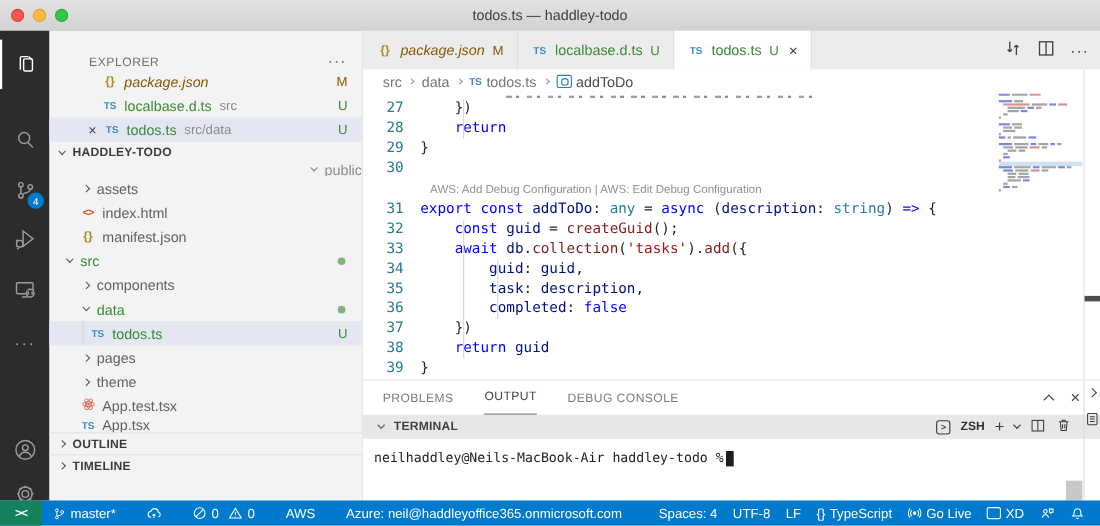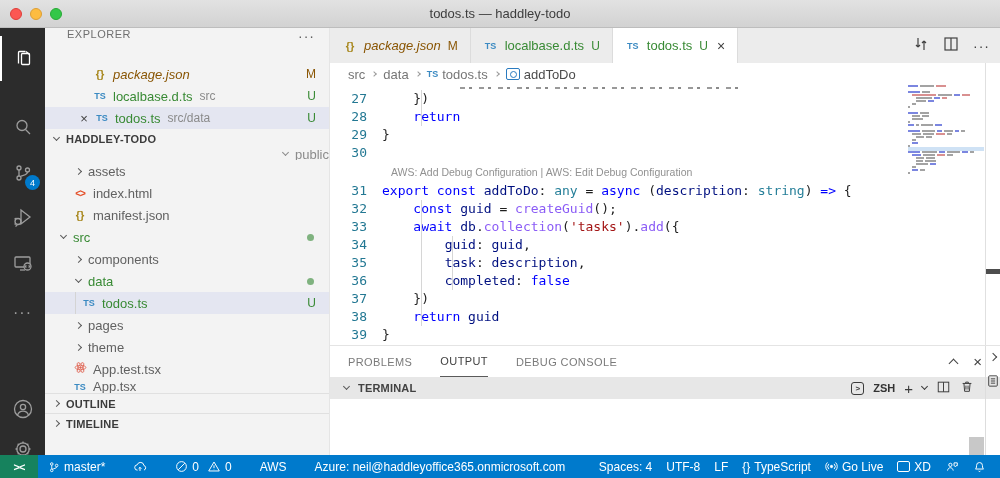--- a/index.html
+++ b/index.html
@@ -22,21 +22,21 @@
   .activitybar { position:absolute; left:0; top:28px; width:45px; height:427px; background:#2c2c2c; }
   .ab-item { position:absolute; left:0; width:45px; height:45px; display:flex; align-items:center; justify-content:center; color:#9d9d9d; }
   .ab-item.active { color:#ffffff; border-left:2px solid #fff; }
   .ab-item svg { stroke:currentColor; fill:none; stroke-width:1.3; }
   .ab-badge { position:absolute; right:5px; bottom:5px; min-width:15px; height:15px; border-radius:50%;
     background:#007acc; color:#fff; font-size:9px; display:flex; align-items:center; justify-content:center; }
   .ab-dots { font-size:16px; letter-spacing:1px; color:#9d9d9d; }
 
   
   .sidebar { position:absolute; left:45px; top:28px; width:285px; height:427px; background:#f3f3f3; border-right:1px solid #e5e5e5; }
-  .sb-title { height:35px; display:flex; align-items:flex-start; padding:0 14px 0 22px; color:#6f6f6f; font-size:11px; letter-spacing:0.5px; }
+  .sb-title { height:35px; display:flex; align-items:flex-end; padding:0 14px 0 36px; color:#6f6f6f; font-size:11px; letter-spacing:0.5px; }
   .sb-title .dots { margin-left:auto; color:#616161; font-size:14px; letter-spacing:1px; cursor:pointer; }
   .sd-head { height:19px; display:flex; align-items:center; font-size:11px; font-weight:bold; color:#3b3b3b; padding-left:5px; letter-spacing:0.2px; }
   .sd-head.tall { height:22px; }
   .sd-head.bordered { border-top:1px solid #e0e0e0; height:20px; }
   .chv { display:inline-block; width:5px; height:5px; border-right:1.4px solid #5a5a5a; border-bottom:1.4px solid #5a5a5a;
     transform:rotate(-45deg); margin:0 7px 0 4px; flex:none; }
   .chv.open { transform:rotate(45deg); margin-top:-3px; }
   .sd-row { height:22px; display:flex; align-items:center; font-size:13px; color:#616161; position:relative; }
   .sd-row.sel { background:#e4e6f1; }
   .sd-row .label { white-space:nowrap; }
@@ -76,21 +76,21 @@
   .bc-sym::after { content:""; position:absolute; left:3px; top:2px; width:5px; height:5px; border:1.3px solid #2a7bc0; border-radius:50%; }
 
   
   .code-pane { position:relative; height:260px; overflow:hidden; font-family:"DejaVu Sans Mono",monospace; font-size:13px; }
   .sliver { position:absolute; left:130px; top:2px; width:280px; height:2px;
     background:repeating-linear-gradient(90deg,#9a9a9a 0 5px,transparent 5px 9px,#8a8a8a 9px 12px,transparent 12px 19px); }
   #code-lines { position:absolute; top:5px; left:0; right:92px; }
   .code-line { display:flex; height:18px; line-height:18px; white-space:pre; }
   .code-line .ln { width:52px; flex:none; text-align:right; padding-right:15px; color:#237893; }
   .lens { height:20px; line-height:20px; padding-left:61px; font-family:"Liberation Sans",sans-serif; font-size:10.5px; color:#919191; }
-  .c-k{color:#0000ff;} .c-v{color:#001080;} .c-t{color:#267f99;} .c-f{color:#8b5cf6;} .c-s{color:#a31515;} .c-p{color:#1e1e1e;}
+  .c-k{color:#0000ff;} .c-v{color:#001080;} .c-t{color:#267f99;} .c-f{color:#7f1d1d;} .c-s{color:#a31515;} .c-p{color:#1e1e1e;}
   .iguide { position:absolute; width:1px; background:#d6d6d6; left:0; }
   .minimap { position:absolute; top:0; left:578px; width:76px; height:90px; }
   .mm-line { height:2px; margin-bottom:1px; display:flex; gap:2px; }
   .mm-seg { height:2px; }
   .mm-band { position:absolute; left:0; width:76px; height:4px; background:#cfe2f5; }
 
   
   .panel { position:absolute; left:330px; top:345px; width:670px; height:110px; background:#fff; border-top:1px solid #e4e4e4; }
   .ptabs { height:31px; display:flex; align-items:center; padding-left:18px; gap:28px; position:relative; }
   .ptab { font-size:11px; letter-spacing:0.4px; color:#7a7a7a; height:31px; display:flex; align-items:center; cursor:pointer; }
@@ -516,20 +516,23 @@
           </svg>
       </span>
       <span>
         <svg width="14" height="15" viewBox="0 0 16 16">
             <path d="M3 4.5h10M6.5 4.5V3h3v1.5M4.5 4.5l.8 9h5.4l.8-9M6.8 7v4.5M9.2 7v4.5"></path>
           </svg>
       </span>
     </div>
   </div>
 
+  <div class="termbody mono">
+    <span>neilhaddley@Neils-MacBook-Air haddley-todo %</span><span class="cursor"></span>
+  </div>
 
   <div class="vscroll"></div>
   <div class="strip">
     <span class="chevright"></span>
     <span>
       <svg width="12" height="14" viewBox="0 0 14 16">
           <rect x="2" y="2" width="10" height="12" rx="1"></rect>
           <path d="M4.5 5.5h5M4.5 8h5M4.5 10.5h5"></path>
         </svg>
     </span>

